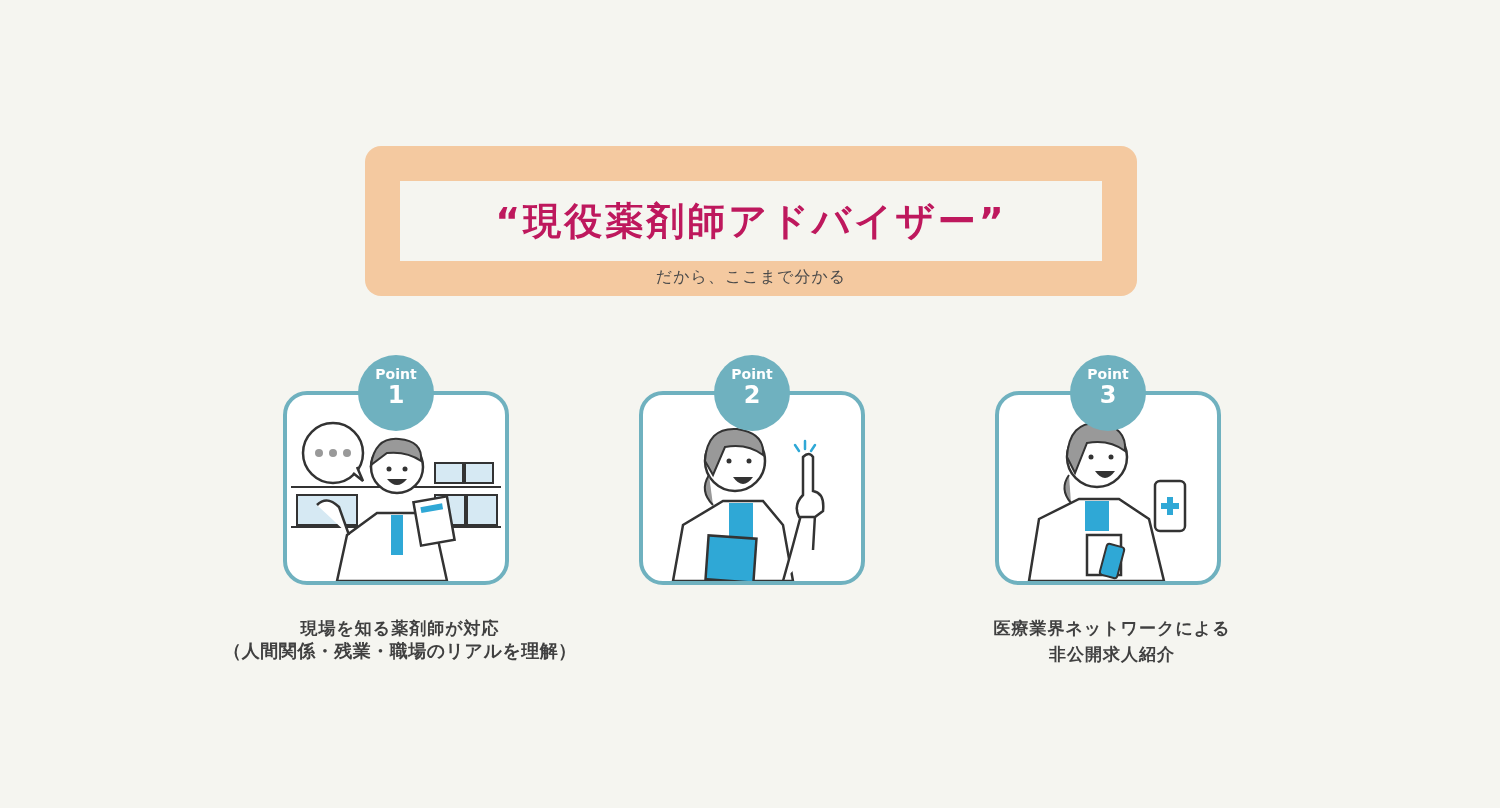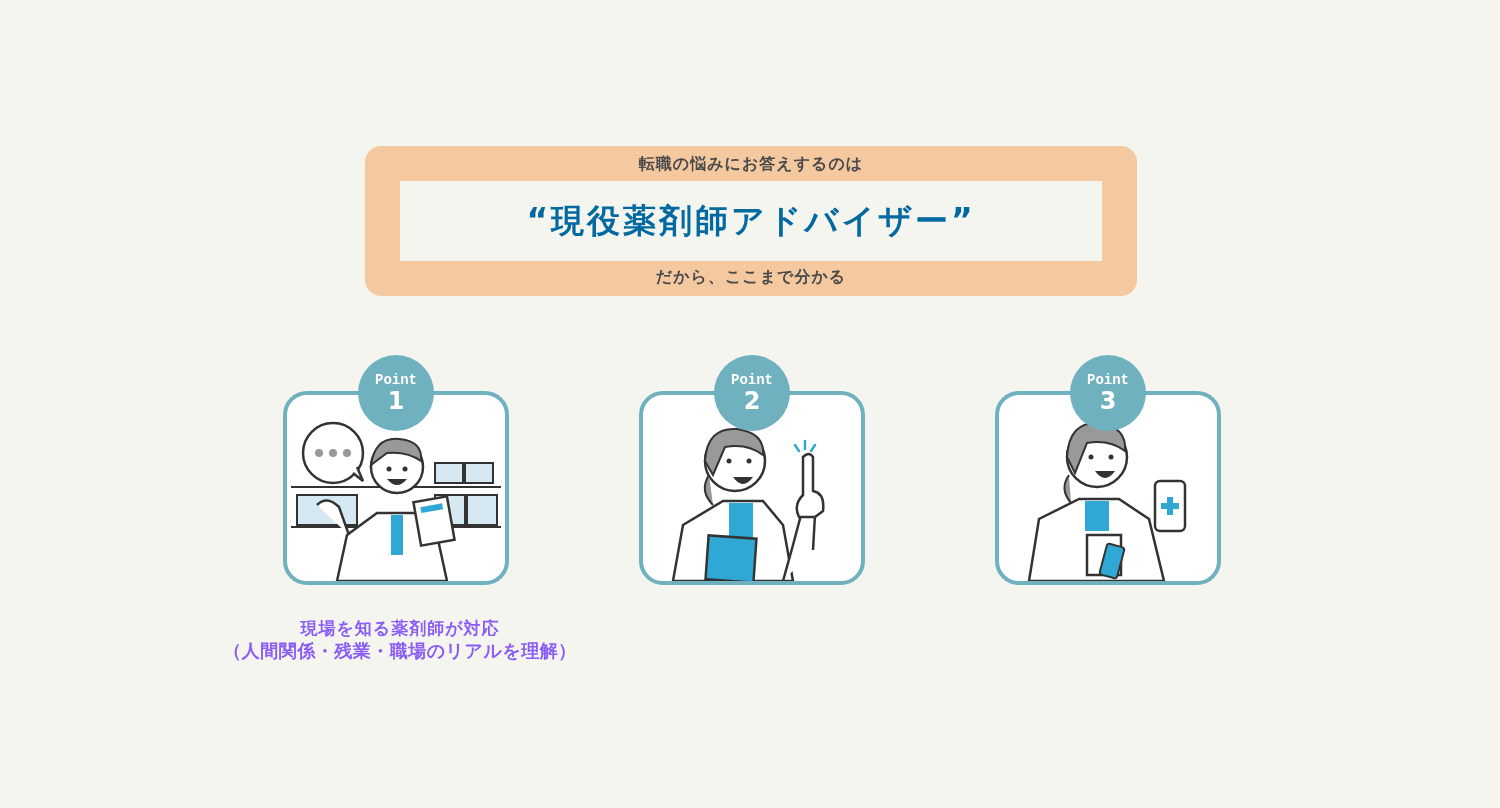--- a/index.html
+++ b/index.html
@@ -12,55 +12,54 @@
   }
   .banner-top {
     position: absolute; left: 0; right: 0; top: 8px; text-align: center;
     font-size: 16px; font-weight: bold; color: #4a4a4a; letter-spacing: 1px;
   }
   .banner-inner {
     position: absolute; left: 35px; top: 35px; width: 702px; height: 80px;
     background: #f5f5f0; display: flex; align-items: center; justify-content: center;
   }
   .banner-headline {
-    font-size: 33px; font-weight: bold; color: #0369a1; letter-spacing: 3px;
+    font-size: 38px; font-weight: bold; color: #be185d; letter-spacing: 3px;
     font-family: "DejaVu Sans", sans-serif;
   }
   .banner-bottom {
     position: absolute; left: 0; right: 0; top: 121px; text-align: center;
-    font-size: 16px; font-weight: bold; color: #4a4a4a; letter-spacing: 1px;
+    font-size: 16px; font-weight: normal; color: #4a4a4a; letter-spacing: 1px;
   }
 
   .point {
     position: absolute; top: 355px; width: 240px; height: 320px;
   }
   .point-card {
     position: absolute; left: 3px; top: 36px; width: 226px; height: 194px;
     background: #ffffff; border: 4px solid #6fb1bf; border-radius: 24px; overflow: hidden;
   }
   .point-card svg { position: absolute; left: 0; top: 0; width: 218px; height: 186px; }
   .point-badge {
     position: absolute; left: 78px; top: 0; width: 76px; height: 76px;
     background: #6fb1bf; border-radius: 50%; color: #ffffff; text-align: center; z-index: 2;
   }
-  .point-badge-label { display: block; font-size: 14px; font-weight: bold; margin-top: 17px; line-height: 16px; font-family: Liberation Mono, monospace; }
+  .point-badge-label { display: block; font-size: 14px; font-weight: bold; margin-top: 11px; line-height: 16px; }
   .point-badge-num { display: block; font-size: 24px; font-weight: bold; line-height: 26px; }
   .point-caption {
     position: absolute; left: -60px; right: -60px; top: 260px; text-align: center;
-    font-size: 17px; font-weight: bold; color: #8b5cf6; line-height: 26px; letter-spacing: 1px;
+    font-size: 17px; font-weight: bold; color: #404040; line-height: 26px; letter-spacing: 1px;
   }
   .point-sub {
     display: block; font-size: 18px; line-height: 20px; letter-spacing: 0.5px;
   }
 </style>
 </head>
 <body>
 
 <div class="banner">
-  <div class="banner-top">転職の悩みにお答えするのは</div>
   <div class="banner-inner">
     <span class="banner-headline">“現役薬剤師アドバイザー”</span>
   </div>
   <div class="banner-bottom">だから、ここまで分かる</div>
 </div>
 
 <div class="point" style="left:280px;">
   <div class="point-badge">
     <span class="point-badge-label">Point</span>
     <span class="point-badge-num">1</span>
@@ -156,13 +155,17 @@
       <circle cx="112" cy="62" r="2.5" fill="#333"></circle>
 
       <rect x="156" y="86" width="30" height="50" rx="5" fill="#fff" stroke="#333" stroke-width="2.5"></rect>
       <rect x="168" y="102" width="6" height="18" fill="#2fa8d6"></rect>
       <rect x="162" y="108" width="18" height="6" fill="#2fa8d6"></rect>
 
       <rect x="88" y="140" width="34" height="40" fill="#fff" stroke="#333" stroke-width="2.5"></rect>
       <rect x="104" y="150" width="18" height="32" rx="3" fill="#2fa8d6" stroke="#333" stroke-width="2" transform="rotate(15 113 166)"></rect>
     </svg>
   </div>
+  <div class="point-caption">
+    <span>医療業界ネットワークによる</span><br>
+    <span>非公開求人紹介</span>
+  </div>
 </div>
 
 </body></html>

